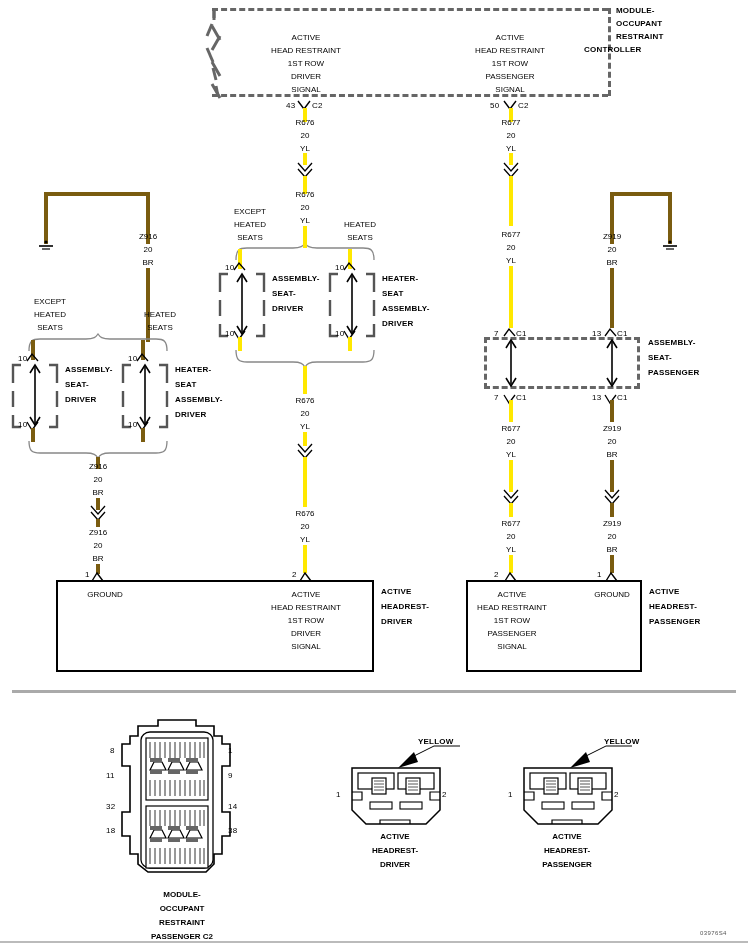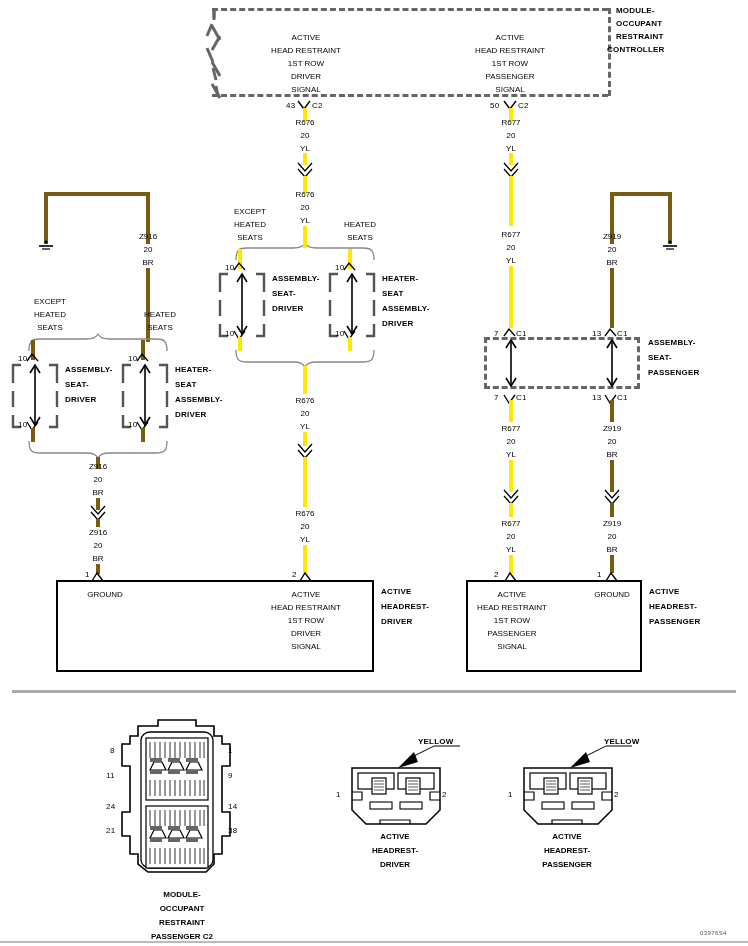--- a/index.html
+++ b/index.html
@@ -38,21 +38,21 @@
     <path d="M6,18 L1,30" stroke="#666" stroke-width="3"></path>
     <path d="M1,42 L7,56" stroke="#666" stroke-width="3"></path>
     <path d="M7,62 L10,74" stroke="#666" stroke-width="3"></path>
     <path d="M10,80 L12,90" stroke="#666" stroke-width="3"></path>
   </svg>
 
   <div>
     <div class="t tb" style="left:616px;top:6px;">MODULE-</div>
     <div class="t tb" style="left:616px;top:19px;">OCCUPANT</div>
     <div class="t tb" style="left:616px;top:32px;">RESTRAINT</div>
-    <div class="t tb" style="left:607px;top:45px;">CONTROLLER</div>
+    <div class="t tb" style="left:584px;top:45px;">CONTROLLER</div>
   </div>
 
   <div>
     <div class="tc" style="left:306px;top:33px;">ACTIVE</div>
     <div class="tc" style="left:306px;top:46px;">HEAD RESTRAINT</div>
     <div class="tc" style="left:306px;top:59px;">1ST ROW</div>
     <div class="tc" style="left:306px;top:72px;">DRIVER</div>
     <div class="tc" style="left:306px;top:85px;">SIGNAL</div>
   </div>
 
@@ -464,22 +464,22 @@
       <rect x="68" y="112" width="12" height="4"></rect>
       <rect x="32" y="124" width="12" height="4"></rect>
         <rect x="50" y="124" width="12" height="4"></rect>
       <rect x="68" y="124" width="12" height="4"></rect>
     </g>
   </svg>
 
   <div>
     <div class="t" style="left:110px;top:746px;">8</div>
     <div class="t" style="left:106px;top:771px;">11</div>
-    <div class="t" style="left:106px;top:802px;">24</div>
-    <div class="t" style="left:106px;top:826px;">21</div>
+    <div class="t" style="left:106px;top:802px;">32</div>
+    <div class="t" style="left:106px;top:826px;">18</div>
   </div>
   <div>
     <div class="t" style="left:228px;top:746px;">1</div>
     <div class="t" style="left:228px;top:771px;">9</div>
     <div class="t" style="left:228px;top:802px;">14</div>
     <div class="t" style="left:228px;top:826px;">38</div>
   </div>
   <div>
     <div class="tc tb" style="left:182px;top:890px;">MODULE-</div>
     <div class="tc tb" style="left:182px;top:904px;">OCCUPANT</div>

